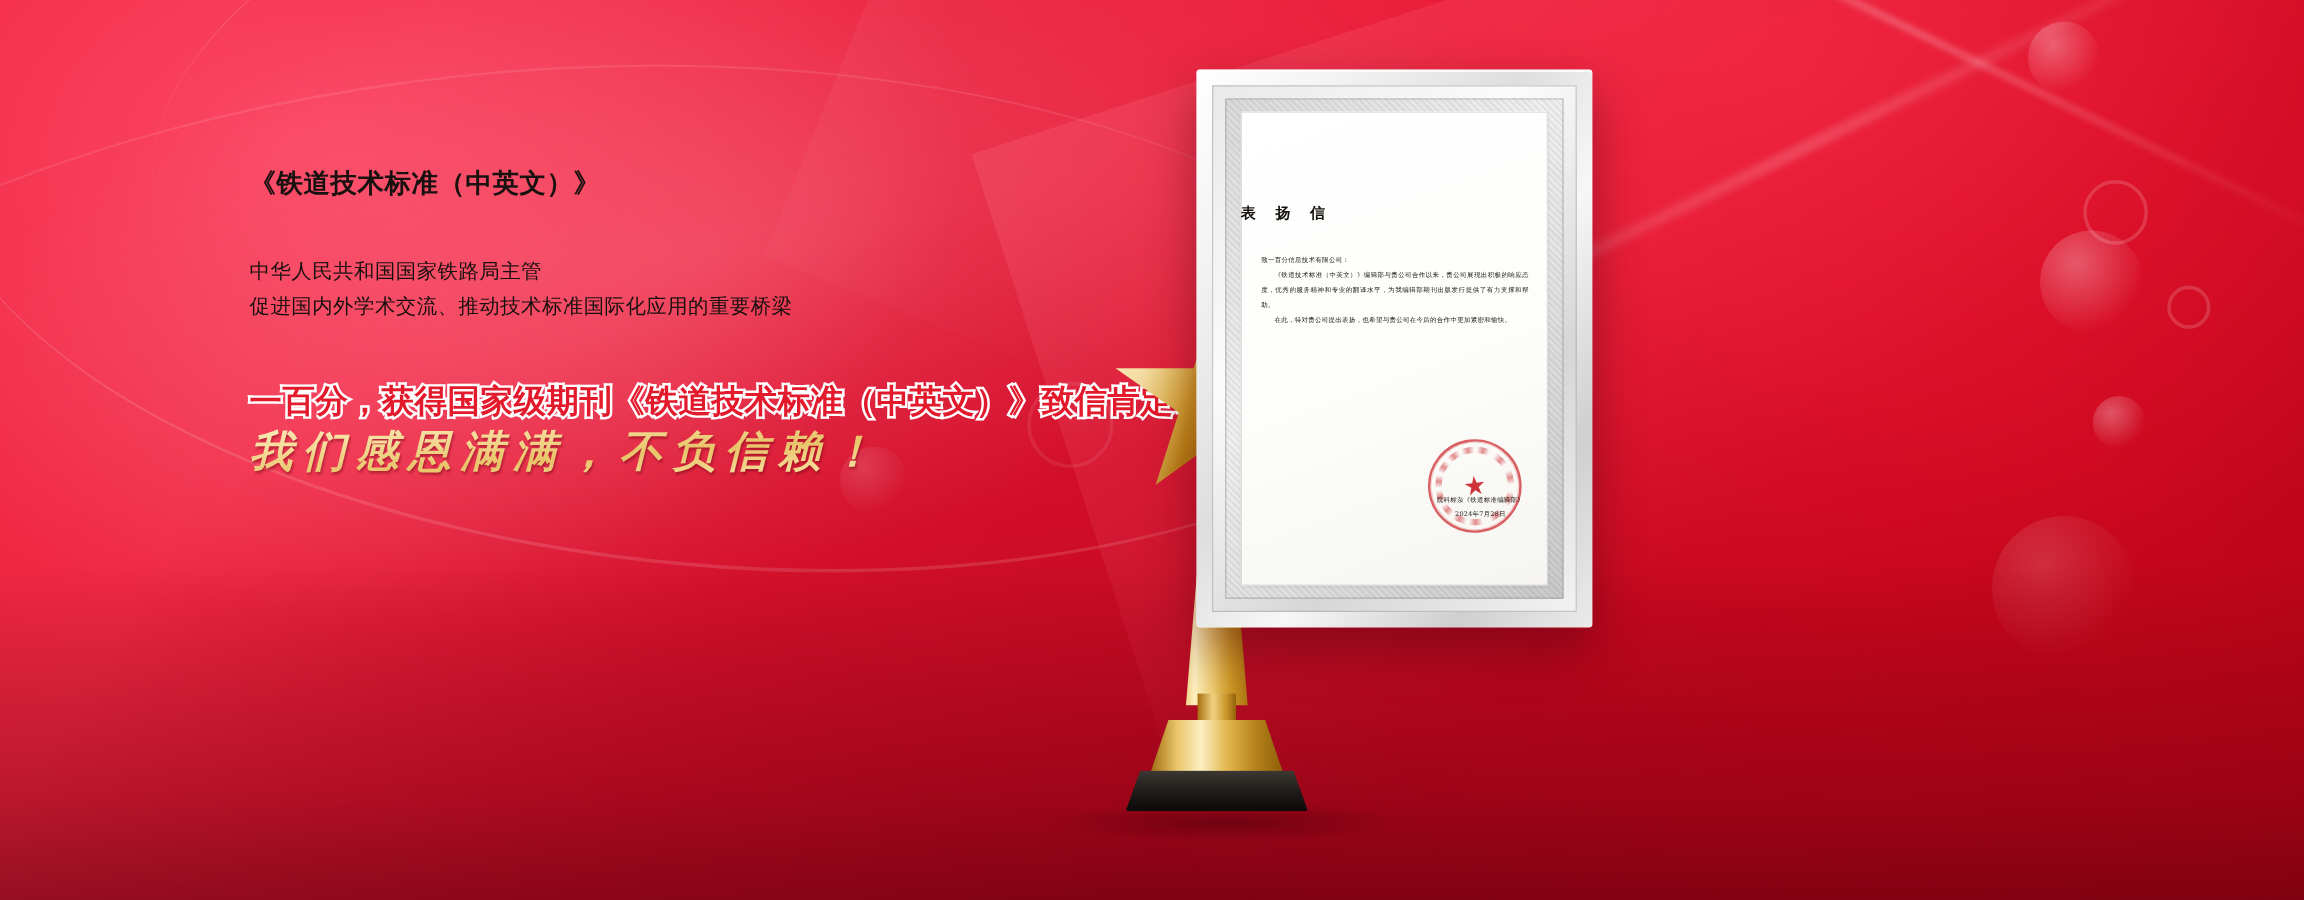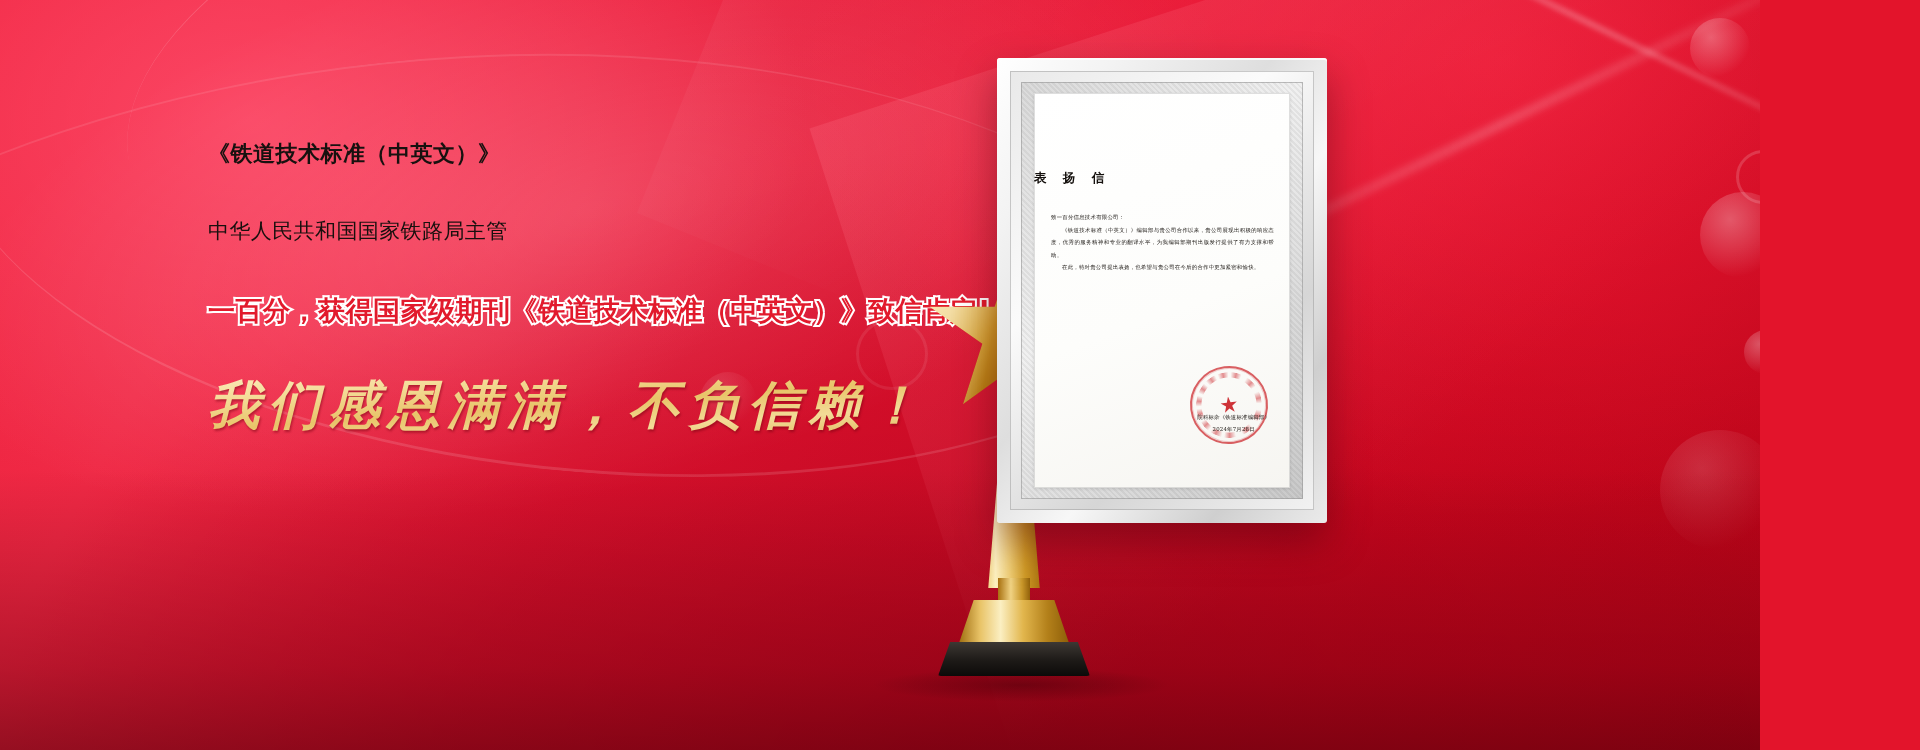--- a/index.html
+++ b/index.html
@@ -1,21 +1,21 @@
 <!DOCTYPE html>
 <html><head>
 <meta charset="utf-8">
 <style>
   html,body{margin:0;padding:0;}
   body{
     width:1920px;height:750px;overflow:hidden;
     font-family:"Liberation Sans","DejaVu Sans",sans-serif;
     background:#e3142b;
   }
-  .stage{position:relative;width:1760px;height:750px;overflow:hidden;
+  .stage{position:relative;width:1920px;height:750px;overflow:hidden;
     background:
       radial-gradient(ellipse 900px 620px at 250px 120px, rgba(255,80,110,.75) 0%, rgba(255,60,95,0) 62%),
       radial-gradient(ellipse 1100px 700px at 1500px 60px, rgba(255,40,70,.55) 0%, rgba(220,10,40,0) 65%),
       radial-gradient(ellipse 1400px 900px at 980px 780px, rgba(150,0,20,.60) 0%, rgba(150,0,20,0) 70%),
       linear-gradient(118deg,#f0233f 0%,#ef2945 16%,#e81534 38%,#e00f2c 58%,#d0071f 78%,#b60417 100%);
   }
   
   .ribbon{position:absolute;pointer-events:none;}
   .r1{left:-160px;top:-110px;width:1500px;height:640px;
     background:radial-gradient(ellipse at 50% 50%, rgba(255,255,255,.16) 0%, rgba(255,255,255,0) 62%);
@@ -49,34 +49,33 @@
   .b-ring{border:3px solid rgba(255,255,255,.16);background:transparent;}
   .b-fill{background:radial-gradient(circle at 35% 32%, rgba(255,255,255,.30) 0%, rgba(255,255,255,.10) 48%, rgba(255,255,255,0) 72%);}
 
   
   .leftcol{position:absolute;left:208px;top:140px;width:760px;}
   .journal-title{
     font-size:22px;font-weight:bold;color:#17110f;letter-spacing:.5px;line-height:1.3;
     font-family:"DejaVu Sans","Liberation Sans",sans-serif;
   }
   .desc{margin-top:44px;}
-  .desc-line{font-size:21px;color:#18100e;line-height:1.74;letter-spacing:.4px;
+  .desc-line{font-size:17px;color:#18100e;line-height:1.74;letter-spacing:.4px;
     font-family:"DejaVu Sans","Liberation Sans",sans-serif;}
   .headline{
     margin-top:44px;
     font-size:27px;font-weight:bold;letter-spacing:.5px;white-space:nowrap;
     color:#e21a2c;
     font-family:"DejaVu Sans","Liberation Sans",sans-serif;
     -webkit-text-stroke:4px #ffffff;
     paint-order:stroke fill;
     text-shadow:0 1px 0 rgba(255,255,255,.35);
   }
   .calligraphy{
-    margin-top:42px;
-    font-size:52px;font-weight:bold;white-space:nowrap;
+    font-size:36px;font-weight:bold;white-space:nowrap;
     letter-spacing:8px;
     font-family:"DejaVu Serif","Liberation Serif",serif;
     font-style:italic;
     background:linear-gradient(176deg,#fbeec0 0%,#f5dd9b 22%,#e8c469 48%,#f3db97 70%,#d9ad49 100%);
     -webkit-background-clip:text;background-clip:text;color:transparent;
     filter:drop-shadow(1px 2px 1px rgba(110,0,14,.45));
   }
 
   
   .trophy{position:absolute;left:912px;top:248px;width:200px;height:320px;}
@@ -183,20 +182,21 @@
   <div class="bokeh b-fill" style="left:700px;top:372px;width:56px;height:56px;opacity:.45;"></div>
 
   <div class="glowdim"></div>
 
   <div class="leftcol">
 
     <div class="journal-title">《铁道技术标准（中英文）》</div>
 
     <div class="desc">
       <div class="desc-line">中华人民共和国国家铁路局主管</div>
+      <div class="desc-line">促进国内外学术交流、推动技术标准国际化应用的重要桥梁</div>
     </div>
 
     <div class="headline">一百分，获得国家级期刊《铁道技术标准（中英文）》致信肯定!</div>
 
     <div class="calligraphy">我们感恩满满，不负信赖！</div>
   </div>
 
   <div class="trophy">
     <div class="t-shadow"></div>
     <div class="t-star"></div>

